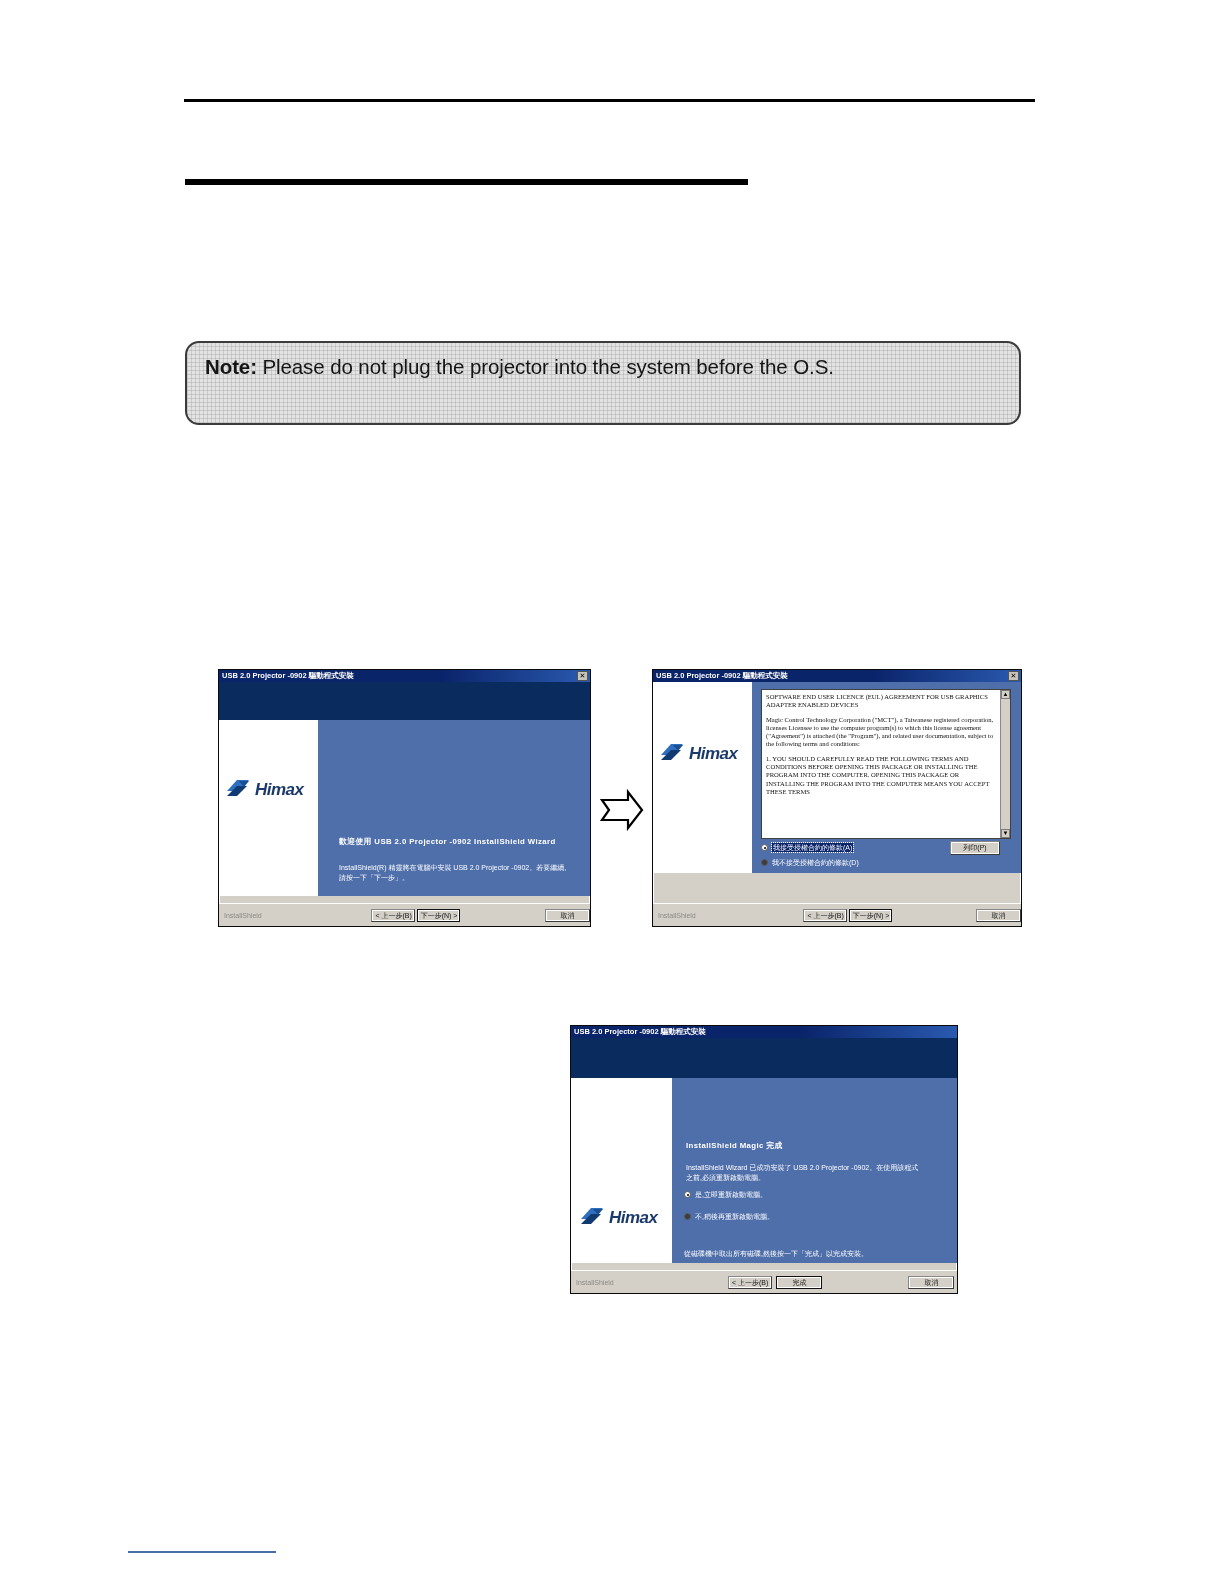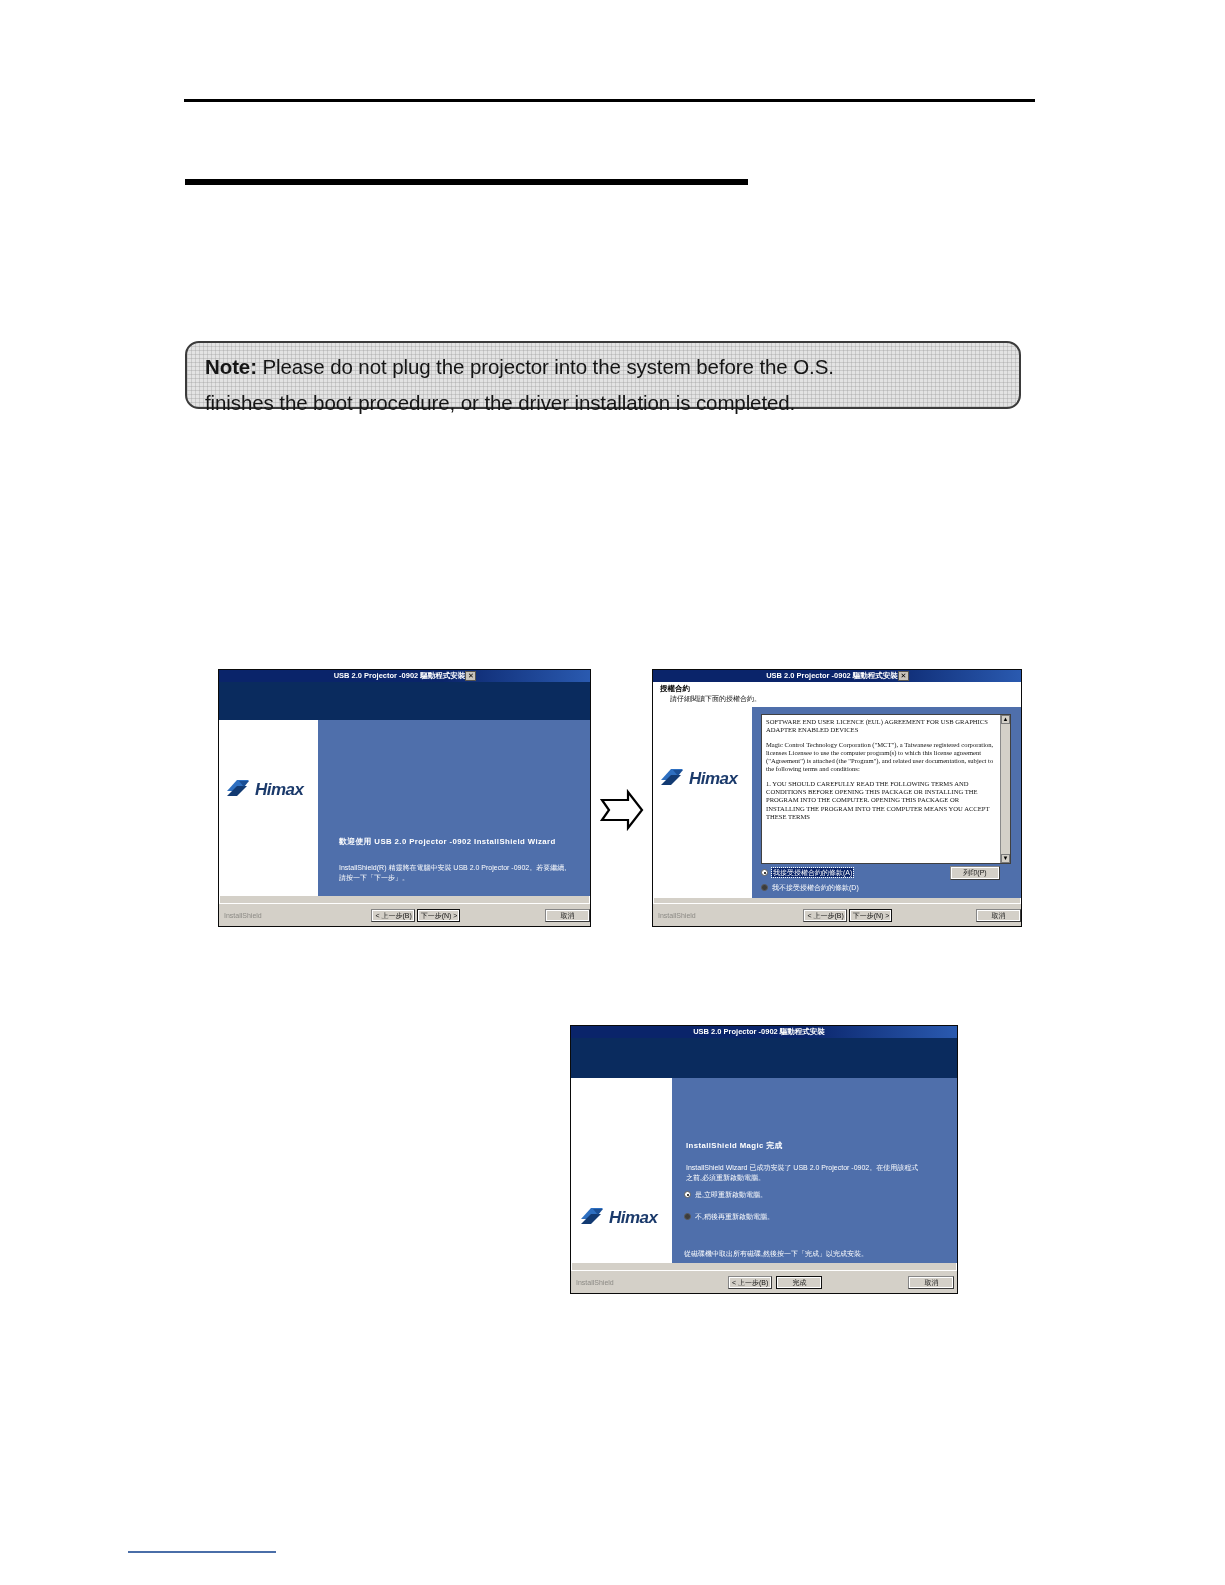--- a/index.html
+++ b/index.html
@@ -9,21 +9,21 @@
   }
   .page{position:absolute;inset:0;background:#fff;}
 
   
   .rule-top{position:absolute;left:184px;top:99px;width:851px;height:3px;background:#000;}
   .rule-sub{position:absolute;left:185px;top:179px;width:563px;height:6px;background:#000;}
   .rule-bottom{position:absolute;left:128px;top:1551px;width:148px;height:2px;background:#4a6ea8;}
 
   
   .note-box{
-    position:absolute;left:185px;top:341px;width:836px;height:68px;
+    position:absolute;left:185px;top:341px;width:836px;height:84px;
     border:2px solid #3b3b3b;border-radius:14px;
     background:
       repeating-linear-gradient(0deg, rgba(150,150,150,.33) 0 1px, rgba(0,0,0,0) 1px 4px),
       repeating-linear-gradient(90deg, rgba(150,150,150,.33) 0 1px, rgba(0,0,0,0) 1px 4px),
       #e3e3e3;
     box-sizing:border-box;
     padding:6px 18px 0 18px;
   }
   .note-line{
     font-family:"Liberation Sans", sans-serif;
@@ -35,21 +35,21 @@
   .win{
     position:absolute;background:#d4d0c8;
     border:1px solid #0a0a0a;
     box-sizing:border-box;
     font-family:"Liberation Sans", sans-serif;
     box-shadow:0 0 0 1px #ffffff inset;
   }
   .titlebar{
     height:12px;
     background:linear-gradient(90deg,#0a246a 0%,#0a246a 60%,#2a5ab0 100%);
-    color:#fff;display:flex;align-items:center;justify-content:center;
+    color:#fff;display:flex;align-items:center;justify-content:space-between;
     padding:0 2px 0 3px;
   }
   .titlebar .ttl{
     font-size:7.5px;font-weight:bold;line-height:12px;white-space:nowrap;
     font-family:"Liberation Sans", sans-serif;
   }
   .closebtn{
     width:11px;height:10px;background:#c8c4bc;border:1px solid #55534e;
     color:#000;font-size:7px;line-height:8px;text-align:center;
     box-sizing:border-box;
@@ -135,21 +135,20 @@
 </head>
 <body>
 
 <div class="page">
 
   <div class="rule-top"></div>
   <div class="rule-sub"></div>
 
   <div class="note-box">
     <div class="note-line"><span class="note-label">Note:</span><span> Please do not plug the projector into the system before the O.S.</span></div>
-    <div class="note-line">finishes the boot procedure, or the driver installation is completed.</div>
   </div>
 
   <div class="win" style="left:218px;top:669px;width:373px;height:258px;">
     <div class="titlebar">
       <span class="ttl">USB 2.0 Projector -0902 驅動程式安裝</span>
       <span class="closebtn">✕</span>
     </div>
     <div class="banner" style="height:38px;"></div>
     <div class="body-area" style="height:176px;">
       <div class="left-pane" style="width:99px;">
@@ -180,24 +179,20 @@
     <svg width="48" height="44" viewBox="0 0 48 44">
       <polygon points="4,12 30,12 30,4 44,22 30,40 30,32 4,32 11,22" fill="#ffffff" stroke="#000000" stroke-width="2.2" stroke-linejoin="miter"></polygon>
     </svg>
   </div>
 
   <div class="win" style="left:652px;top:669px;width:370px;height:258px;">
     <div class="titlebar">
       <span class="ttl">USB 2.0 Projector -0902 驅動程式安裝</span>
       <span class="closebtn">✕</span>
     </div>
-    <div class="banner-hdr">
-      <div class="h1">授權合約</div>
-      <div class="h2">請仔細閱讀下面的授權合約。</div>
-    </div>
     <div class="body-area" style="height:191px;">
       <div class="left-pane" style="width:99px;">
         <div class="logo-wrap" style="left:6px;top:60px;">
           <span class="logo-mark">
             <svg width="26" height="22" viewBox="0 0 26 22">
               <polygon points="2,13 12,2 24,2 13,13" fill="#2e6fc0"></polygon>
               <polygon points="2,18 12,8 22,8 12,18" fill="#123a72"></polygon>
               <polygon points="14,3 24,3 19,9" fill="#1b4f95"></polygon>
             </svg>
           </span>

